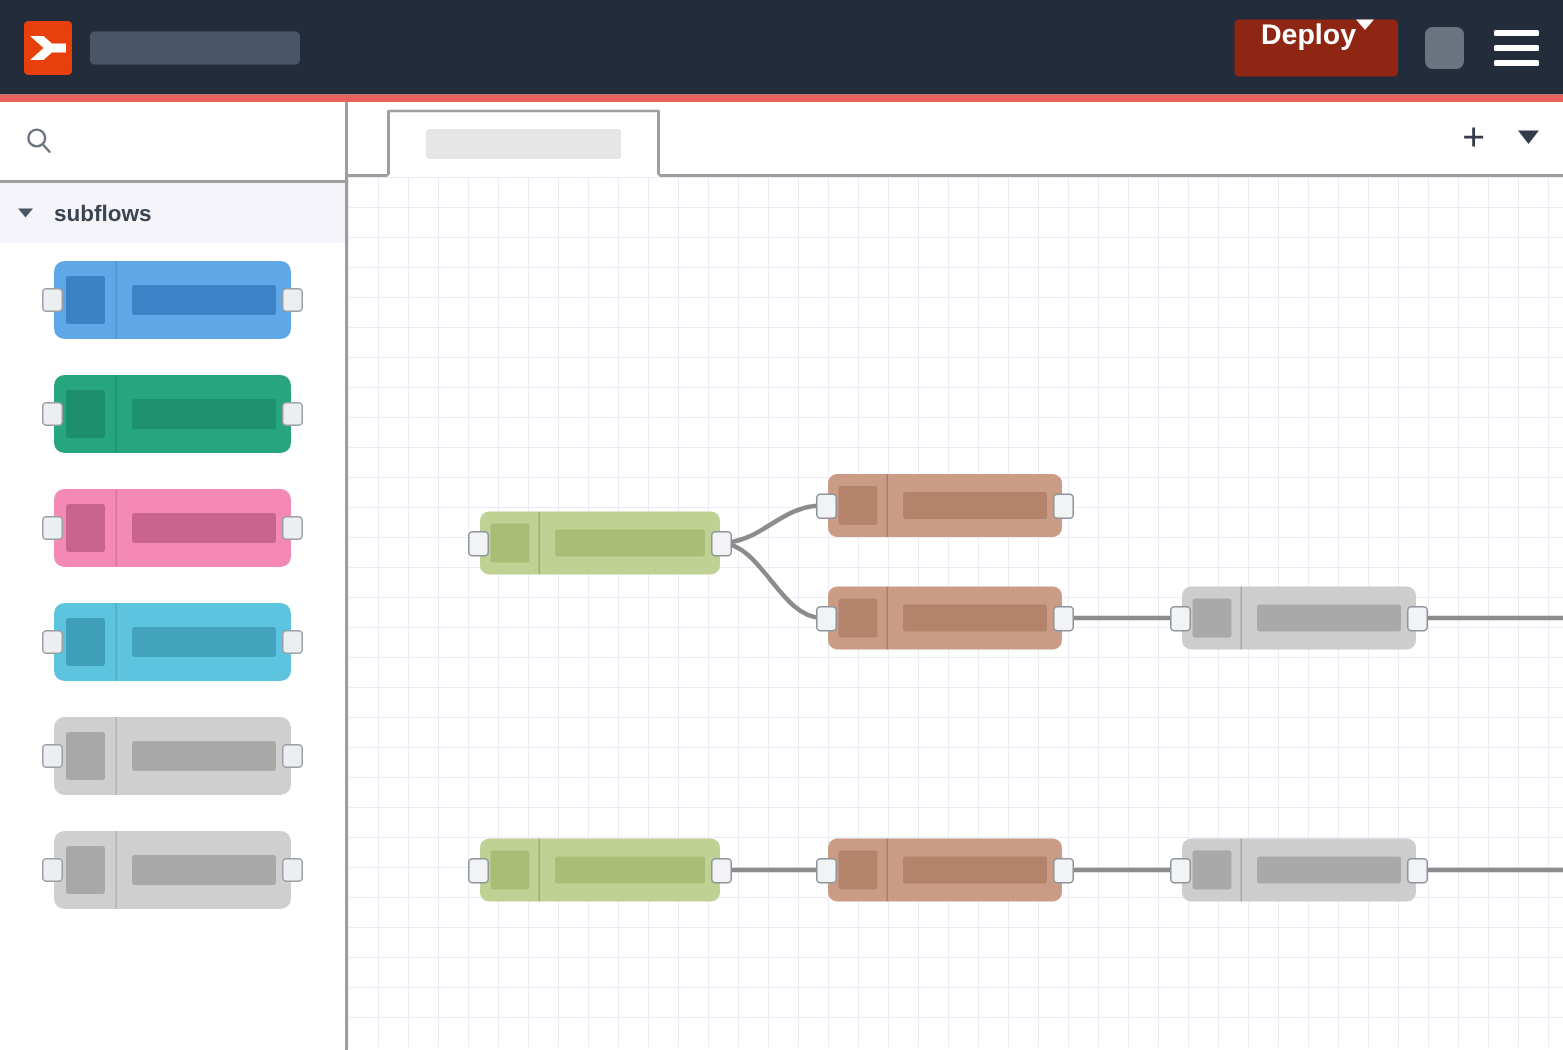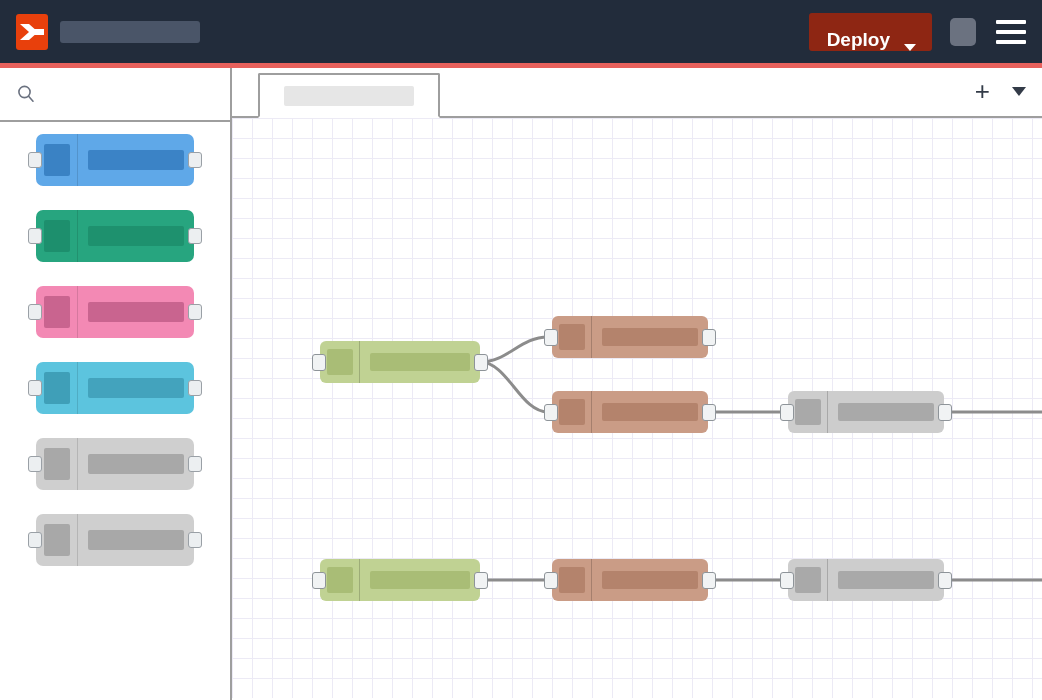--- a/index.html
+++ b/index.html
@@ -41,21 +41,21 @@
     border-radius: 3px;
   }
   .header-spacer { flex: 1 1 auto; }
   .deploy-btn {
     height: 38px;
     background: #8e2613;
     color: #ffffff;
     border: none;
     border-radius: 3px;
     padding: 0 16px 0 18px;
-    display: flex; align-items: flex-end; gap: 14px;
+    display: flex; align-items: flex-start; 
     font-size: 19px; font-weight: bold;
     font-family: "Liberation Sans", sans-serif;
     cursor: pointer;
     margin-right: 18px;
   }
   .deploy-chevron {
     display: inline-block;
     width: 0; height: 0;
     border-left: 6px solid transparent;
     border-right: 6px solid transparent;
@@ -240,20 +240,24 @@
   </div>
   <div class="header-accent"></div>
 
   <div class="palette">
     <div class="palette-search">
       <svg class="search-icon" viewBox="0 0 20 20">
         <circle cx="8.5" cy="8" r="5.6" fill="none" stroke="#6b7280" stroke-width="1.6"></circle>
         <line x1="12.6" y1="12.3" x2="17" y2="17.2" stroke="#6b7280" stroke-width="1.6" stroke-linecap="round"></line>
       </svg>
     </div>
+    <div class="palette-category">
+      <span class="cat-chevron"></span>
+      <span class="cat-label">subflows</span>
+    </div>
     <div class="palette-list" id="palette-list">
         <div class="palette-node" style="background: rgb(95, 168, 232);">
           <div class="port left"></div>
           <div class="pn-icon">
             <div class="pn-icon-box" style="background:#3a82c4"></div>
           </div>
           <div class="pn-label-wrap">
             <div class="pn-label" style="background:#3b83c6"></div>
           </div>
           <div class="port right"></div>

